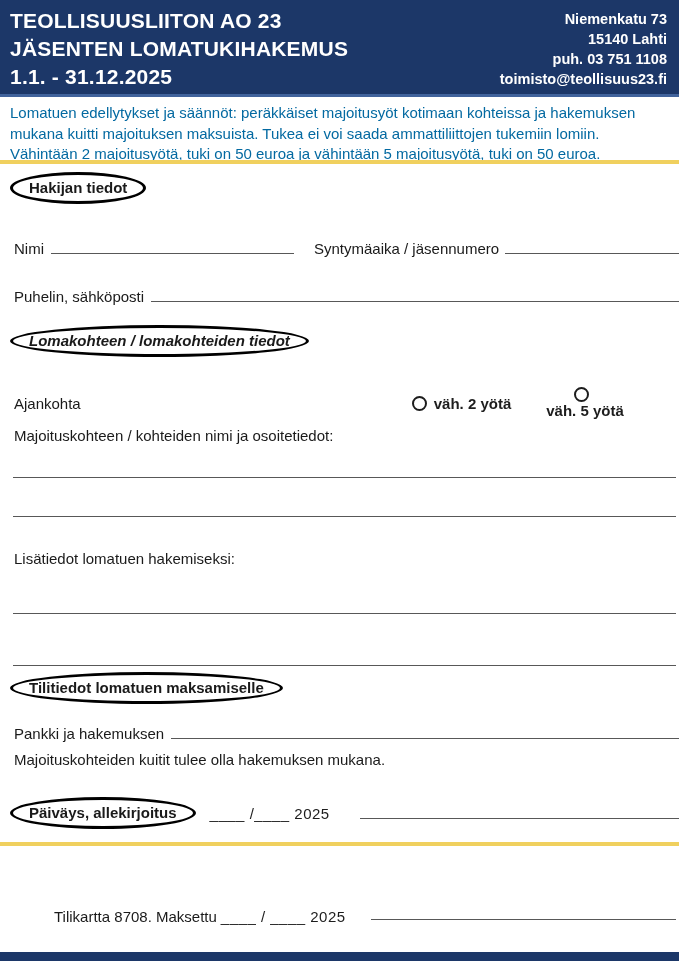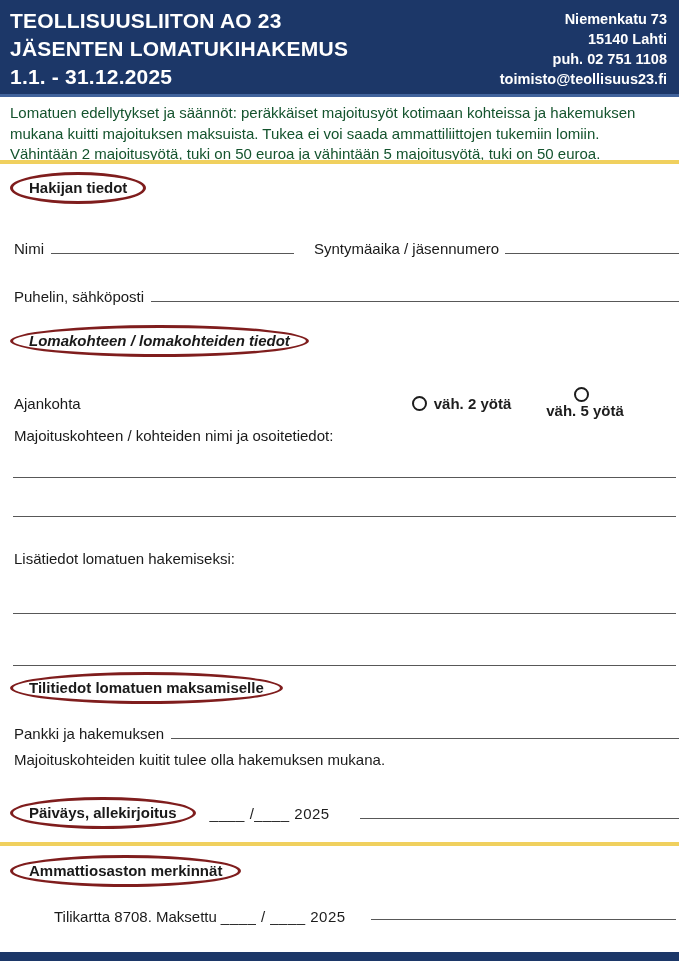--- a/index.html
+++ b/index.html
@@ -21,31 +21,31 @@
     background: #1c3768;
     border-bottom: 3px solid #41639c;
     display: flex; justify-content: space-between;
     padding: 7px 12px 0 10px;
     color: #ffffff;
   }
   .header-title { font-size: 21px; font-weight: bold; line-height: 28px; letter-spacing: 0.2px; }
   .header-address { font-size: 14.5px; font-weight: bold; line-height: 20px; text-align: right; padding-top: 2px; }
 
   
-  .intro { position: absolute; top: 103px; left: 10px; right: 8px; font-size: 15px; line-height: 20.5px; color: #14532d; }
+  .intro { position: absolute; top: 103px; left: 10px; right: 8px; font-size: 15px; line-height: 20.5px; color: #0369a1; }
 
   
   .yellow-rule { position: absolute; left: 0; right: 0; height: 4px; background: #f0d05e; }
   .rule-1 { top: 160px; }
   .rule-2 { top: 842px; }
 
   
   .pill {
     display: inline-block;
-    border: 3px solid #7f1d1d;
+    border: 3px solid #000000;
     border-radius: 50%;
     padding: 4px 16px 5px 16px;
     font-size: 15px; font-weight: bold; color: #1a1a1a;
     background: #ffffff;
     white-space: nowrap;
   }
   .pill-row { position: absolute; left: 10px; }
   .pill-applicant   { top: 172px; }
   .pill-destination { top: 325px; font-style: italic; }
   .pill-account     { top: 672px; }
@@ -107,21 +107,21 @@
 
   <div class="header">
     <div class="header-title">
       <div>TEOLLISUUSLIITON AO 23</div>
       <div>JÄSENTEN LOMATUKIHAKEMUS</div>
       <div>1.1. - 31.12.2025</div>
     </div>
     <div class="header-address">
       <div>Niemenkatu 73</div>
       <div>15140 Lahti</div>
-      <div>puh. 02 751 1108</div>
+      <div>puh. 03 751 1108</div>
       <div>toimisto@teollisuus23.fi</div>
     </div>
   </div>
 
   <div class="intro">
     <div>Lomatuen edellytykset ja säännöt: peräkkäiset majoitusyöt kotimaan kohteissa ja hakemuksen mukana kuitti majoituksen maksuista. Tukea ei voi saada ammattiliittojen tukemiin lomiin.</div>
     <div>Vähintään 2 majoitusyötä, tuki on 50 euroa ja vähintään 5 majoitusyötä, tuki on 50 euroa.</div>
   </div>
 
   <div class="yellow-rule rule-1"></div>
@@ -178,23 +178,20 @@
   <div class="static-label note-receipts">Majoituskohteiden kuitit tulee olla hakemuksen mukana.</div>
 
   <div class="form-row row-signature">
     <span class="pill">Päiväys, allekirjoitus</span>
     <span class="date-blanks">____ /____ 2025</span>
     <span class="line-signature"></span>
   </div>
 
   <div class="yellow-rule rule-2"></div>
 
-  <div class="pill-row pill-union">
-    <span class="pill">Ammattiosaston merkinnät</span>
-  </div>
 
   <div class="form-row row-tilikartta">
     <span class="label">Tilikartta 8708. Maksettu</span>
     <span class="blanks">____ / ____ 2025</span>
     <span class="line-tilikartta"></span>
   </div>
 
   <div class="footer-bar"></div>
 
 </div>

